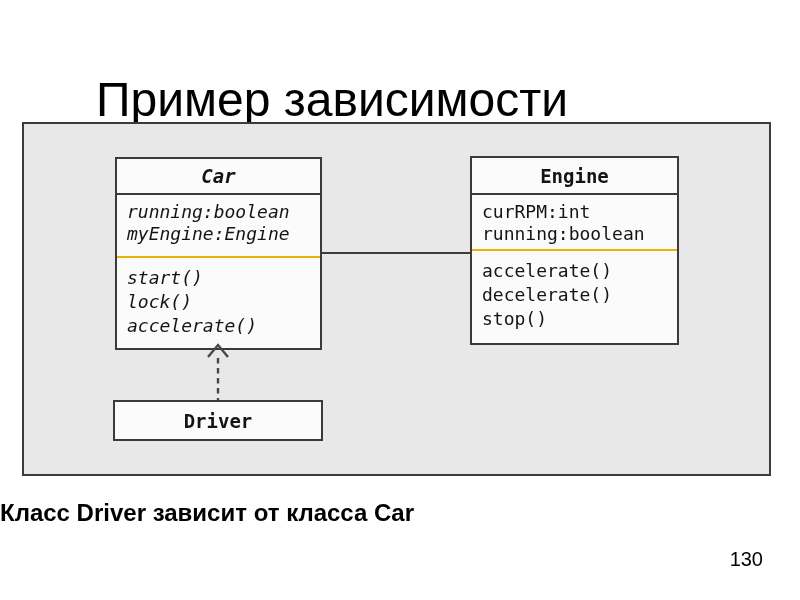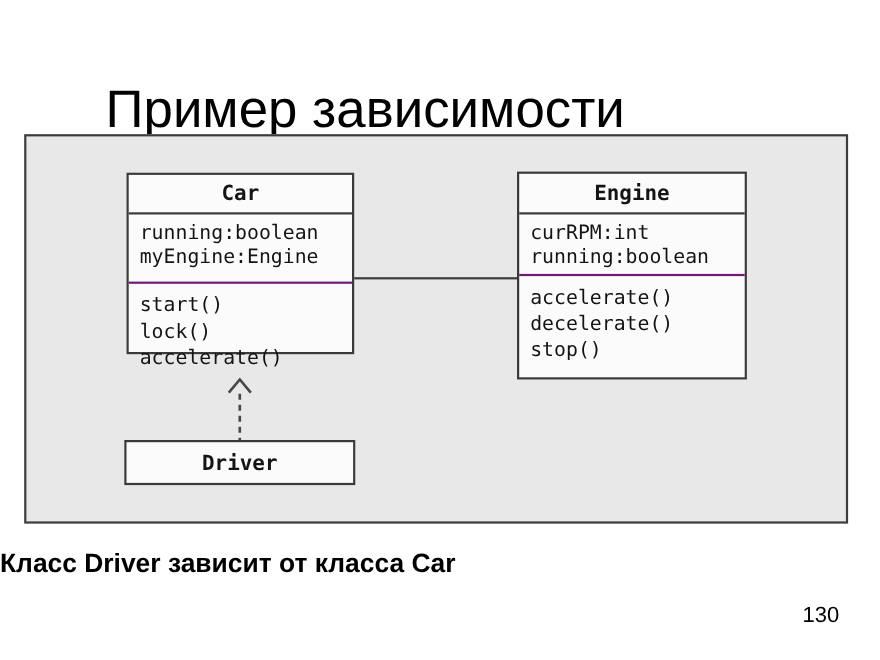--- a/index.html
+++ b/index.html
@@ -12,24 +12,24 @@
   .panel{position:absolute;left:22px;top:122px;width:749px;height:354px;
          background:#e8e8e8;border:2px solid #3c3c3c;box-sizing:border-box;}
 
   .uml-class{position:absolute;background:#fbfbfb;border:2px solid #3a3a3a;
              box-sizing:border-box;color:#141414;}
   .uml-head{display:flex;align-items:center;justify-content:center;
             font-family:"DejaVu Sans Mono",monospace;font-weight:bold;font-size:19px;
             border-bottom:2px solid #3a3a3a;box-sizing:border-box;}
   .uml-sec{font-family:"DejaVu Sans Mono",monospace;font-size:18px;
            padding:6px 0 0 10px;box-sizing:border-box;white-space:nowrap;}
-  .uml-attrs{border-bottom:2px solid #701a75;line-height:22px;}
+  .uml-attrs{border-bottom:2px solid #eab308;line-height:22px;}
   .uml-methods{line-height:24px;padding-top:8px;}
 
-  .box-car{left:115px;top:157px;width:207px;height:165px;}
+  .box-car{left:115px;top:157px;width:207px;height:193px;font-style:italic;}
   .box-car .uml-head{height:36px;}
   .box-car .uml-attrs{height:63px;}
 
   .box-engine{left:470px;top:156px;width:209px;height:189px;}
   .box-engine .uml-head{height:37px;}
   .box-engine .uml-attrs{height:56px;}
 
   .box-driver{left:113px;top:400px;width:210px;height:41px;}
   .box-driver .uml-head{height:100%;border-bottom:none;}
 

